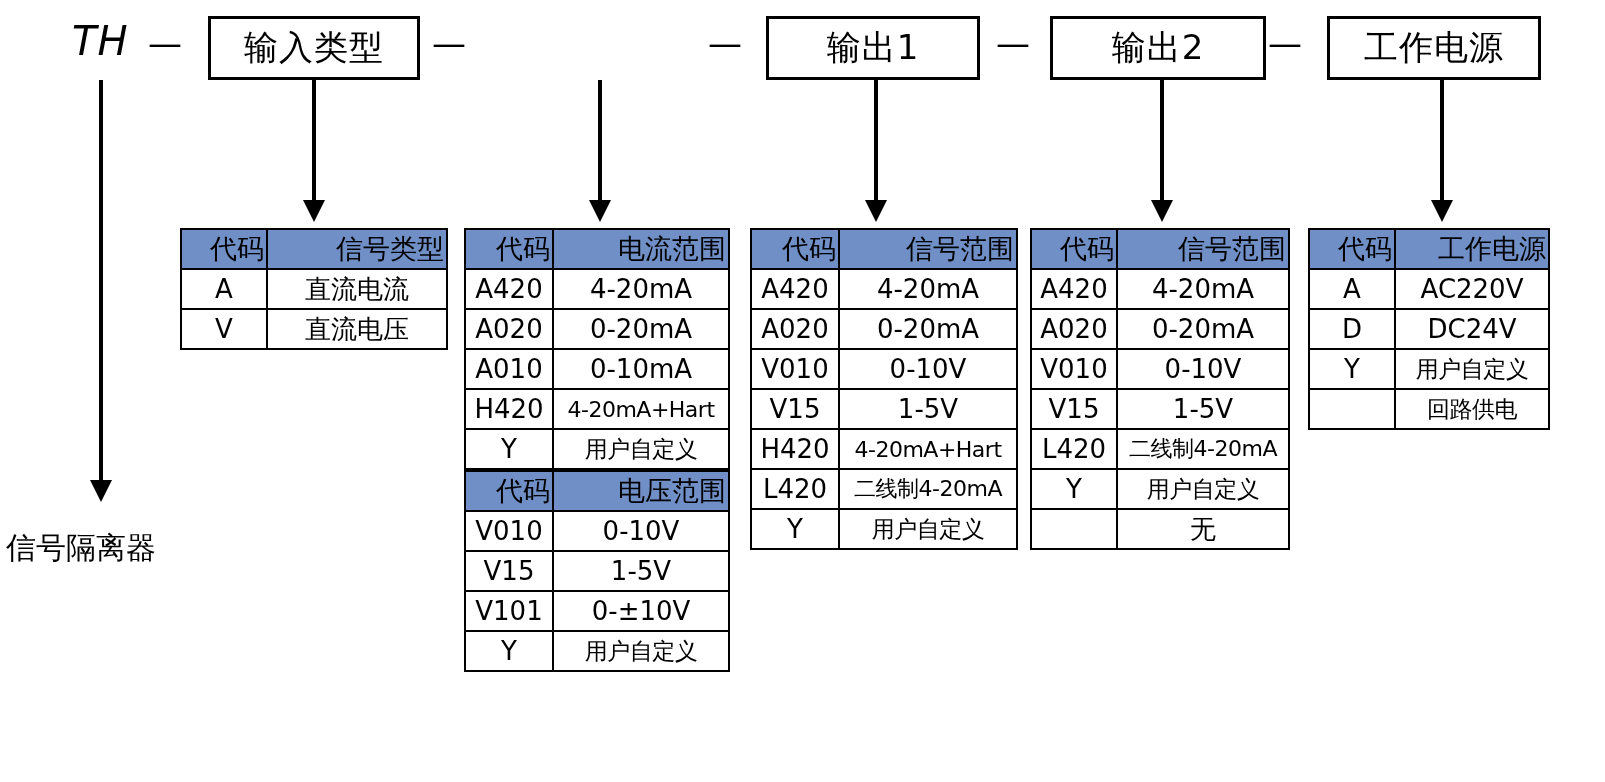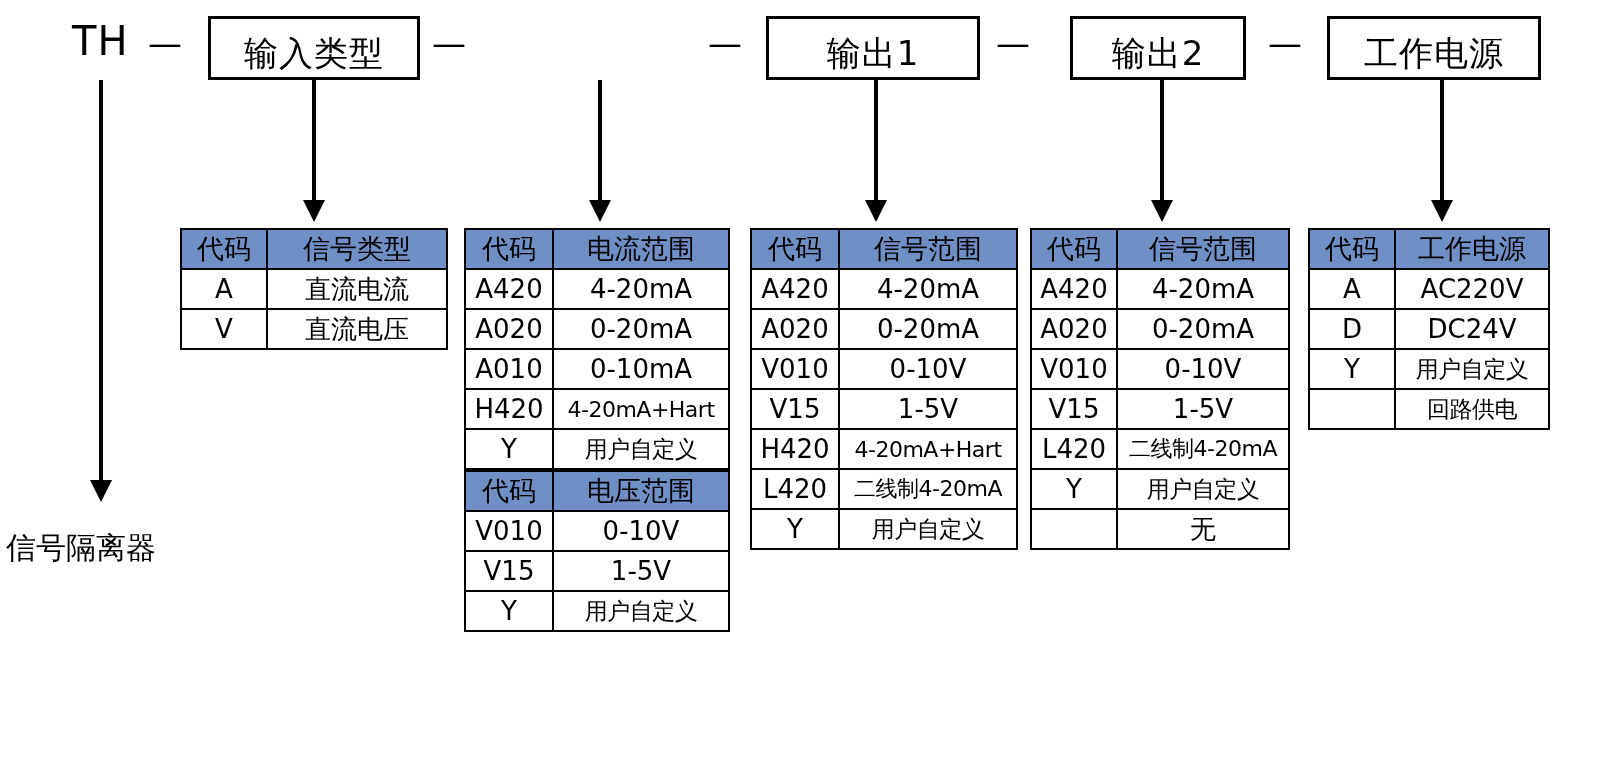--- a/index.html
+++ b/index.html
@@ -13,21 +13,21 @@
   .code-prefix{
     position:absolute;font-size:40px;line-height:70px;font-weight:400;
     letter-spacing:1px;font-family:"DejaVu Sans","Liberation Sans",sans-serif;
   }
   .dash{
     position:absolute;font-size:34px;line-height:70px;font-weight:400;
   }
   .code-box{
     position:absolute;top:16px;height:64px;border:3px solid #000;
     box-sizing:border-box;background:#fff;
-    display:flex;align-items:flex-end;justify-content:center;
+    display:flex;align-items:center;justify-content:center;
     font-size:34px;letter-spacing:1px;
   }
   
   .vline{position:absolute;width:4px;background:#000;}
   .arrow-head{
     position:absolute;width:0;height:0;
     border-left:11px solid transparent;border-right:11px solid transparent;
     border-top:22px solid #000;
   }
   
@@ -43,55 +43,56 @@
     font-size:26px;
     padding:0 2px;
     white-space:nowrap;
     overflow:hidden;
     font-family:"DejaVu Sans","Liberation Sans",sans-serif;
   }
   .spec-table td.hd{
     background:#6f8fc6;
     font-size:27px;
     border-color:#000;
+    text-align:right;
   }
   td.code-col{}
   td.val-col{}
   td.tight{font-size:22px;letter-spacing:-0.5px;}
   td.tight2{font-size:23px;letter-spacing:-0.5px;}
   
   #product-caption{
     position:absolute;font-size:30px;white-space:nowrap;
   }
 </style>
 </head>
 <body>
 
 <div id="code-row">
 
-  <span class="code-prefix" style="left:72px;top:6px;">TH</span>
+  <span class="code-prefix" style="left:72px;top:6px;font-style:italic;">TH</span>
 
   <span class="dash" style="left:148px;top:8px;">—</span>
 
   <div class="code-box" style="left:208px;width:212px;">
     <span>输入类型</span>
   </div>
 
   <span class="dash" style="left:432px;top:8px;">—</span>
 
 
   <span class="dash" style="left:708px;top:8px;">—</span>
 
   <div class="code-box" style="left:766px;width:214px;">
     <span>输出1</span>
   </div>
 
   <span class="dash" style="left:996px;top:8px;">—</span>
 
-  <div class="code-box" style="left:1050px;width:176px;margin-left:20px;">
+  <div class="code-box" style="left:1050px;width:216px;">
     <span>输出2</span>
   </div>
 
   <span class="dash" style="left:1268px;top:8px;">—</span>
 
   <div class="code-box" style="left:1327px;width:214px;">
     <span>工作电源</span>
   </div>
 </div>
 
@@ -167,20 +168,24 @@
   </tr>
   <tr>
     <td>V010</td>
     <td>0-10V</td>
   </tr>
   <tr>
     <td>V15</td>
     <td>1-5V</td>
   </tr>
   <tr>
+    <td>V101</td>
+    <td>0-±10V</td>
+  </tr>
+  <tr>
     <td>Y</td>
     <td class="tight2">用户自定义</td>
   </tr>
 </tbody>
   </table>
 
 <table class="spec-table" style="left:750px;top:228px;width:268px;">
   <tbody>
       <tr>
     <td class="hd code-col" style="width:82px;">代码</td>

